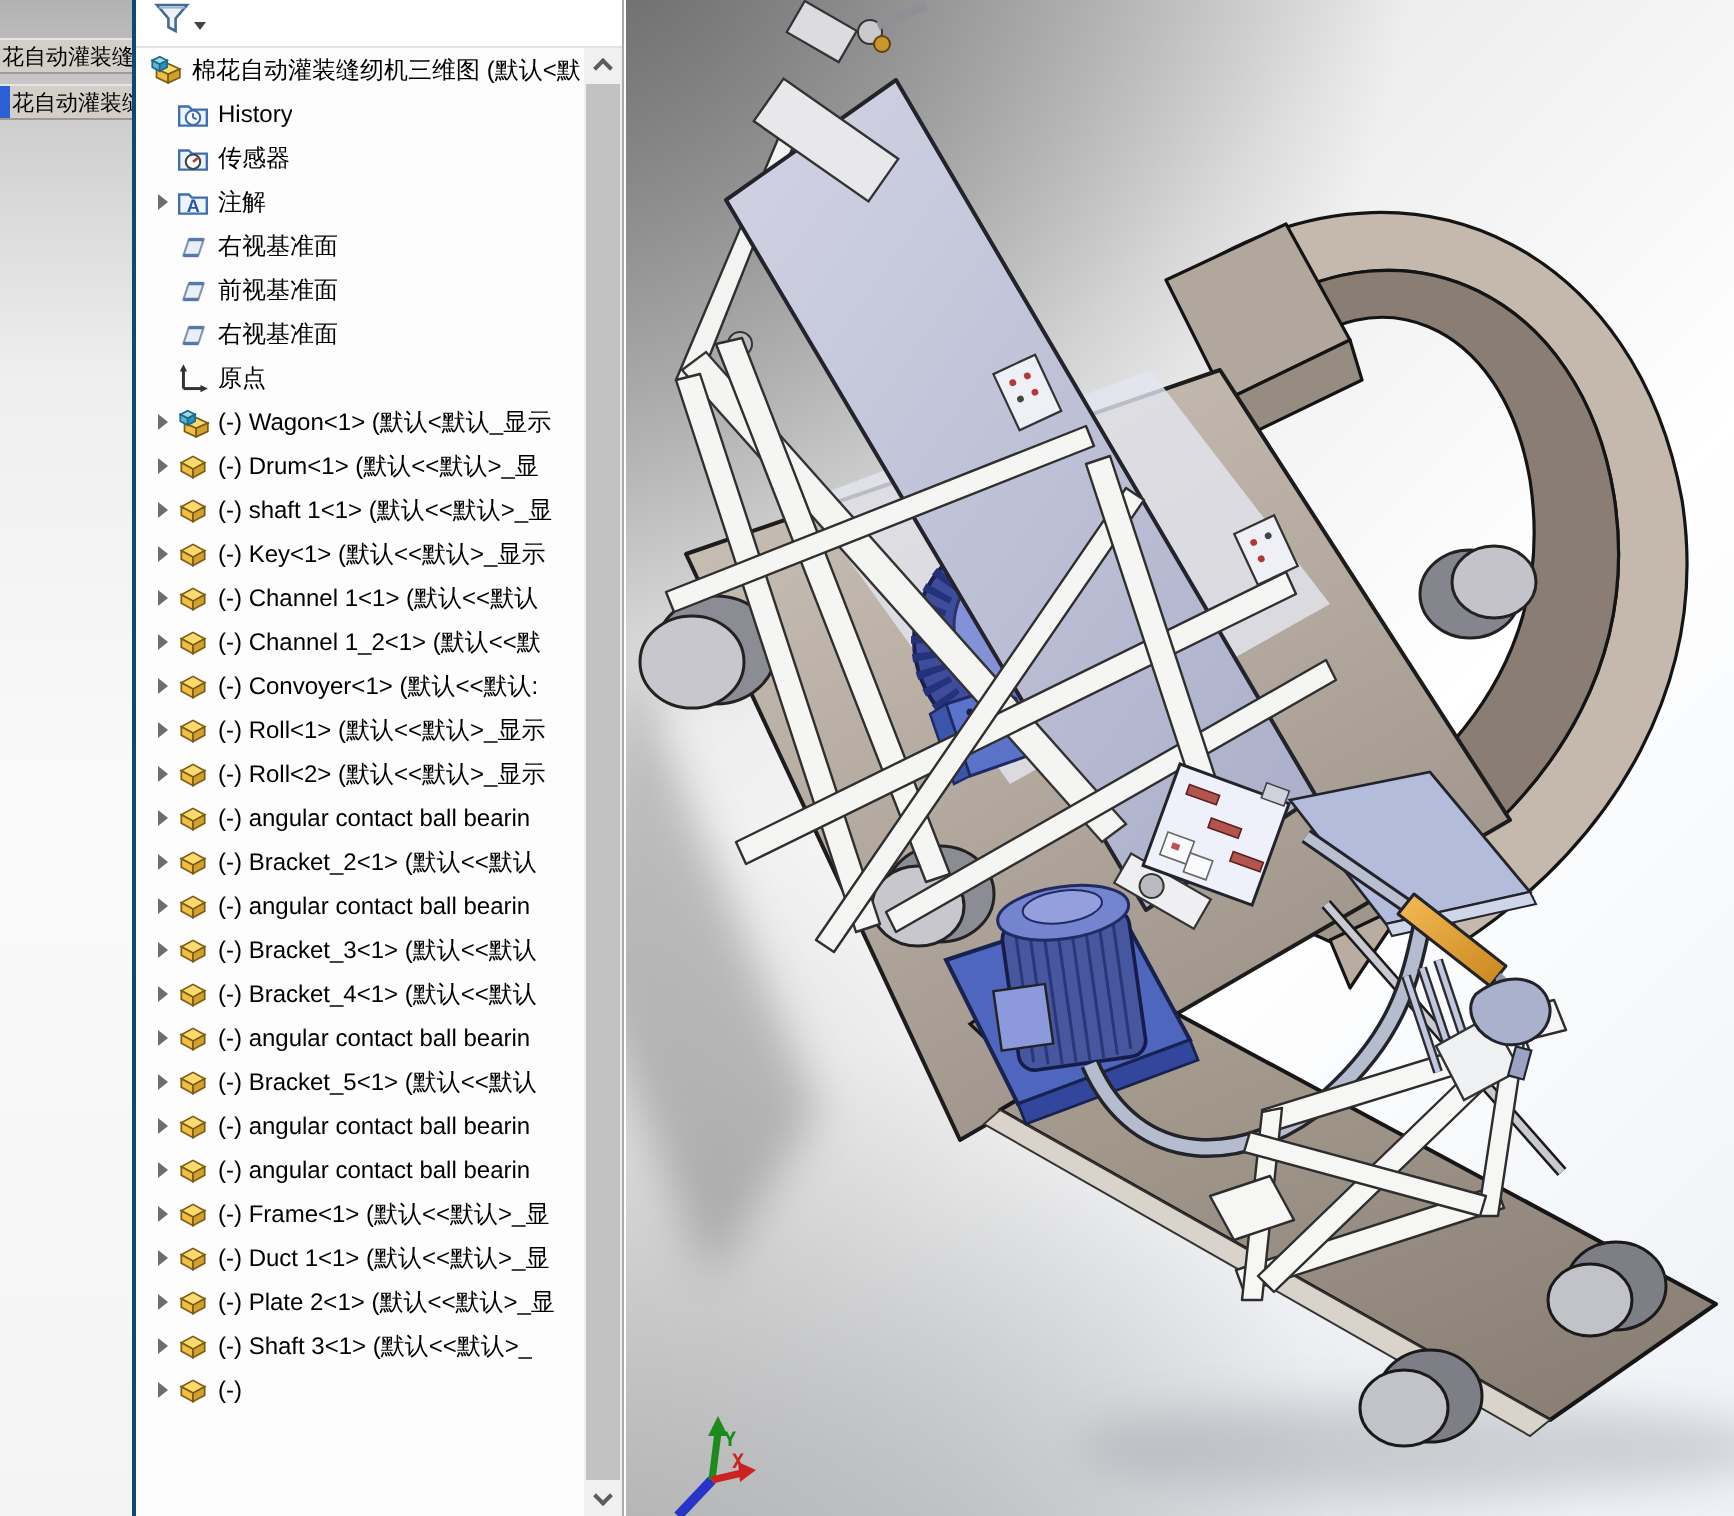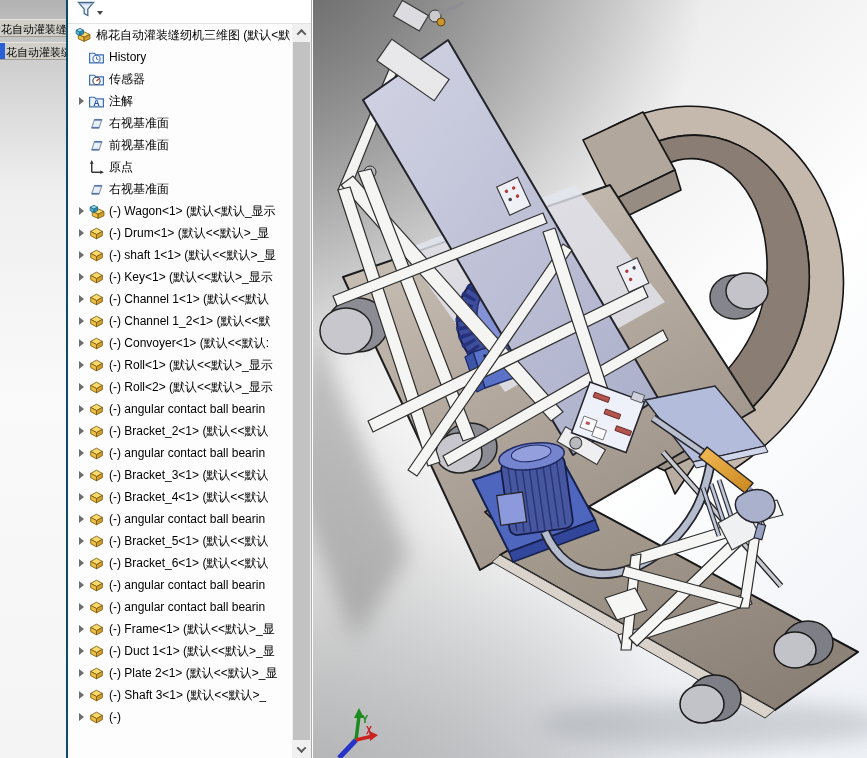--- a/index.html
+++ b/index.html
@@ -133,35 +133,35 @@
           <span class="ticon"><svg width="17" height="17" viewBox="0 0 16 16">
               <polygon points="3.5,12 6,4.5 13,4.5 10.5,12" fill="#e9eff7" stroke="#8296ad" stroke-width="1"></polygon>
               <line x1="6" y1="4.5" x2="13" y2="4.5" stroke="#5577aa" stroke-width="1.6"></line>
               <line x1="3.5" y1="12" x2="10.5" y2="12" stroke="#5577aa" stroke-width="1.6"></line>
             </svg></span>
           <span class="tlabel">前视基准面</span>
         </div>
         <div class="trow">
           <span class="arrowbox"></span>
           <span class="ticon"><svg width="17" height="17" viewBox="0 0 16 16">
+              <polygon points="3.5,12 6,4.5 13,4.5 10.5,12" fill="#e9eff7" stroke="#8296ad" stroke-width="1"></polygon>
+              <line x1="6" y1="4.5" x2="13" y2="4.5" stroke="#5577aa" stroke-width="1.6"></line>
+              <line x1="3.5" y1="12" x2="10.5" y2="12" stroke="#5577aa" stroke-width="1.6"></line>
+            </svg></span>
+          <span class="tlabel">右视基准面</span>
+        </div>
+        <div class="trow">
+          <span class="arrowbox"></span>
+          <span class="ticon"><svg width="17" height="17" viewBox="0 0 16 16">
               <line x1="3.5" y1="2.5" x2="3.5" y2="12.5" stroke="#333" stroke-width="1.4"></line>
               <polygon points="3.5,1 1.8,4.5 5.2,4.5" fill="#333"></polygon>
               <line x1="3.5" y1="12.5" x2="13.5" y2="12.5" stroke="#333" stroke-width="1.4"></line>
               <polygon points="15,12.5 11.5,10.8 11.5,14.2" fill="#333"></polygon>
             </svg></span>
           <span class="tlabel">原点</span>
-        </div>
-        <div class="trow">
-          <span class="arrowbox"></span>
-          <span class="ticon"><svg width="17" height="17" viewBox="0 0 16 16">
-              <polygon points="3.5,12 6,4.5 13,4.5 10.5,12" fill="#e9eff7" stroke="#8296ad" stroke-width="1"></polygon>
-              <line x1="6" y1="4.5" x2="13" y2="4.5" stroke="#5577aa" stroke-width="1.6"></line>
-              <line x1="3.5" y1="12" x2="10.5" y2="12" stroke="#5577aa" stroke-width="1.6"></line>
-            </svg></span>
-          <span class="tlabel">右视基准面</span>
         </div>
         <div class="trow">
           <span class="arrowbox">
             <span class="exp"></span>
           </span>
           <span class="ticon"><svg width="17" height="17" viewBox="0 0 16 16">
               <polygon points="4,8 9.5,5.5 15,8 9.5,10.5" fill="#fbd96d" stroke="#7a5c12" stroke-width="0.8"></polygon>
               <polygon points="4,8 4,12 9.5,14.5 9.5,10.5" fill="#edbf45" stroke="#7a5c12" stroke-width="0.8"></polygon>
               <polygon points="9.5,10.5 15,8 15,12 9.5,14.5" fill="#d3a02b" stroke="#7a5c12" stroke-width="0.8"></polygon>
               <polygon points="2,4 5.5,2.2 9,4 5.5,5.8" fill="#9fd8ea" stroke="#1c6a8a" stroke-width="0.8"></polygon>
@@ -327,31 +327,20 @@
         <div class="trow">
           <span class="arrowbox">
             <span class="exp"></span>
           </span>
           <span class="ticon"><svg width="17" height="17" viewBox="0 0 16 16">
               <polygon points="2.5,6 8,3 13.5,6 8,9" fill="#fbd96d" stroke="#7a5c12" stroke-width="0.8"></polygon>
               <polygon points="2.5,6 2.5,10 8,13 8,9" fill="#edbf45" stroke="#7a5c12" stroke-width="0.8"></polygon>
               <polygon points="8,9 13.5,6 13.5,10 8,13" fill="#d3a02b" stroke="#7a5c12" stroke-width="0.8"></polygon>
             </svg></span>
           <span class="tlabel">(-) Bracket_5&lt;1&gt; (默认&lt;&lt;默认</span>
-        </div>
-        <div class="trow">
-          <span class="arrowbox">
-            <span class="exp"></span>
-          </span>
-          <span class="ticon"><svg width="17" height="17" viewBox="0 0 16 16">
-              <polygon points="2.5,6 8,3 13.5,6 8,9" fill="#fbd96d" stroke="#7a5c12" stroke-width="0.8"></polygon>
-              <polygon points="2.5,6 2.5,10 8,13 8,9" fill="#edbf45" stroke="#7a5c12" stroke-width="0.8"></polygon>
-              <polygon points="8,9 13.5,6 13.5,10 8,13" fill="#d3a02b" stroke="#7a5c12" stroke-width="0.8"></polygon>
-            </svg></span>
-          <span class="tlabel">(-) Bracket_6&lt;1&gt; (默认&lt;&lt;默认</span>
         </div>
         <div class="trow">
           <span class="arrowbox">
             <span class="exp"></span>
           </span>
           <span class="ticon"><svg width="17" height="17" viewBox="0 0 16 16">
               <polygon points="2.5,6 8,3 13.5,6 8,9" fill="#fbd96d" stroke="#7a5c12" stroke-width="0.8"></polygon>
               <polygon points="2.5,6 2.5,10 8,13 8,9" fill="#edbf45" stroke="#7a5c12" stroke-width="0.8"></polygon>
               <polygon points="8,9 13.5,6 13.5,10 8,13" fill="#d3a02b" stroke="#7a5c12" stroke-width="0.8"></polygon>
             </svg></span>

